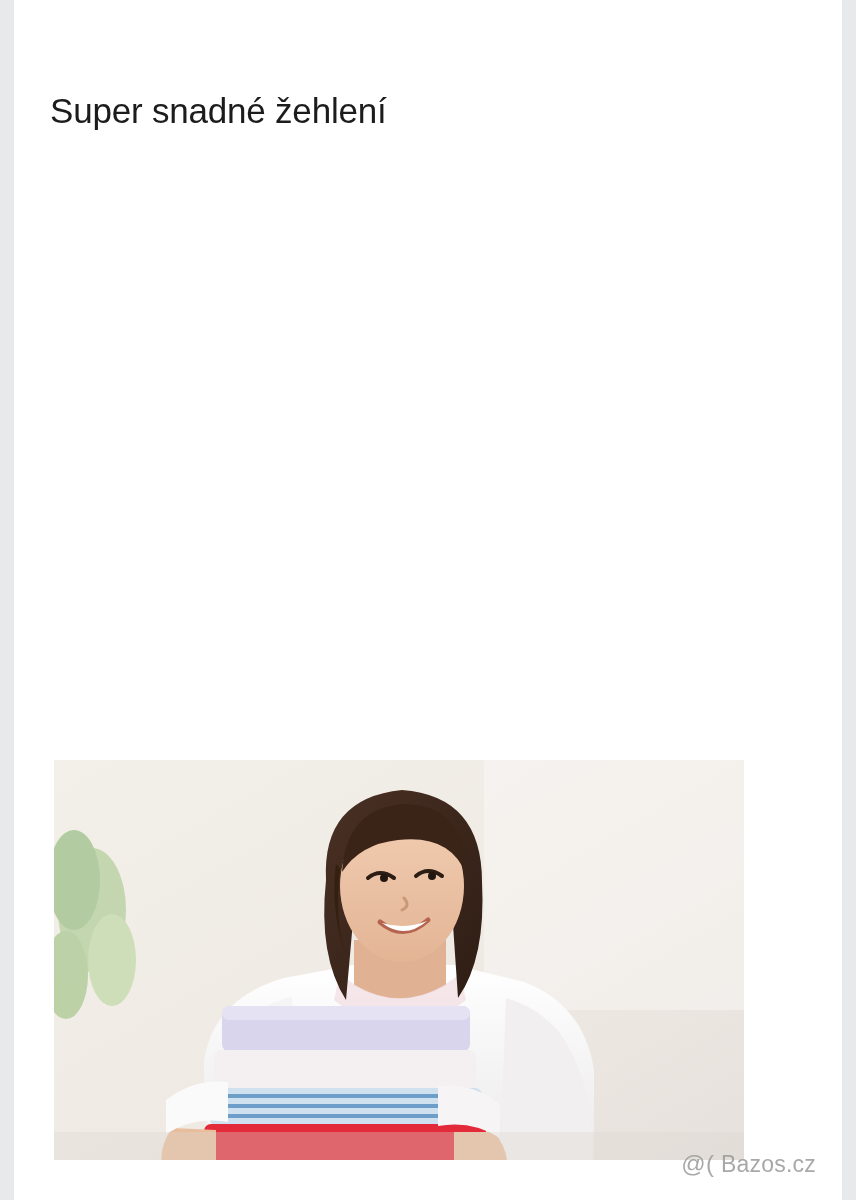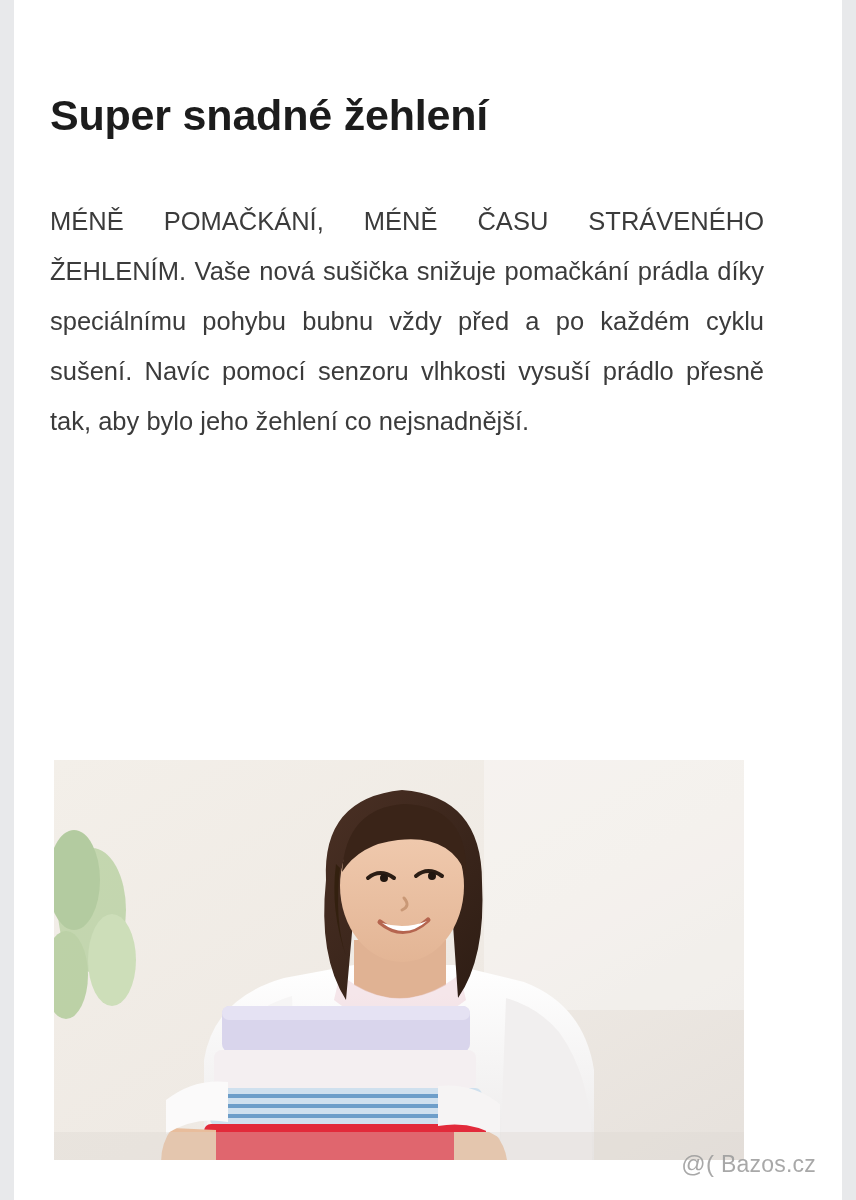--- a/index.html
+++ b/index.html
@@ -27,22 +27,22 @@
     height: 1200px;
     background: #ffffff;
   }
   .content {
     position: absolute;
     left: 36px;
     top: 90px;
     width: 714px;
   }
   .heading {
-    font-size: 43px;
-    font-weight: bold;
+    font-size: 35px;
+    font-weight: normal;
     color: #1c1c1c;
     letter-spacing: -0.2px;
     margin: 0 0 54px 0;
     line-height: 1.2;
   }
   .body-text {
     font-size: 25.5px;
     line-height: 50px;
     color: #3b3b3b;
     text-align: justify;
@@ -83,21 +83,20 @@
   }
 </style>
 </head>
 <body>
 
 <div class="page">
   <div class="sheet">
 
     <div class="content">
       <h1 class="heading">Super snadné žehlení</h1>
-      <p class="body-text">MÉNĚ POMAČKÁNÍ, MÉNĚ ČASU STRÁVENÉHO ŽEHLENÍM. Vaše nová sušička snižuje pomačkání prádla díky speciálnímu pohybu bubnu vždy před a po každém cyklu sušení. Navíc pomocí senzoru vlhkosti vysuší prádlo přesně tak, aby bylo jeho žehlení co nejsnadnější.</p>
     </div>
 
     <div class="photo">
       <svg width="690" height="400" viewBox="0 0 690 400" xmlns="http://www.w3.org/2000/svg">
         <defs>
           <linearGradient id="bg" x1="0" y1="0" x2="1" y2="1">
             <stop offset="0%" stop-color="#f3efe9"></stop>
             <stop offset="55%" stop-color="#efeae4"></stop>
             <stop offset="100%" stop-color="#e6e1dc"></stop>
           </linearGradient>

